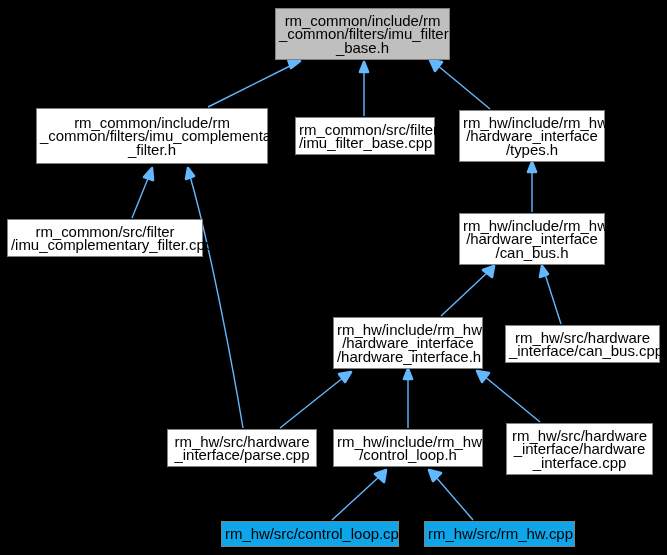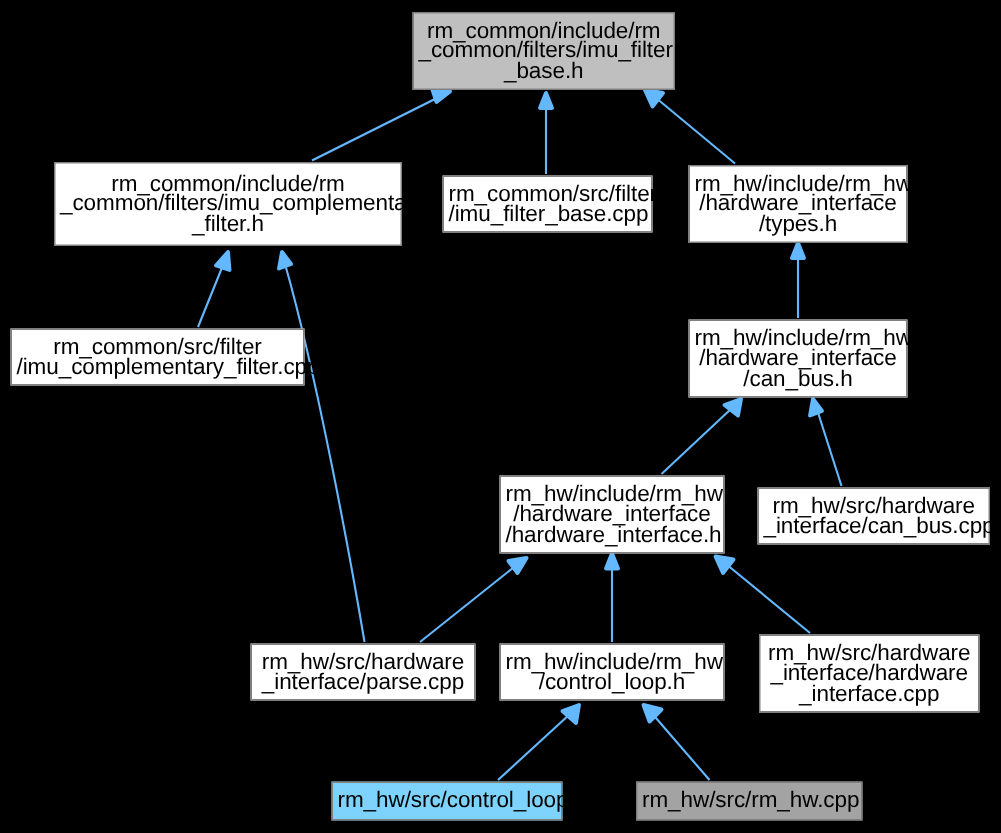--- a/index.html
+++ b/index.html
@@ -133,17 +133,17 @@
 /hardware_interface.h</span></div>
       <div class="node" style="left: 505px; top: 325px; width: 155px; height: 38px; border-color: rgb(128, 128, 128); background: rgb(255, 255, 255); color: rgb(0, 0, 0);"><span class="node-label">rm_hw/src/hardware
 _interface/can_bus.cpp</span></div>
       <div class="node" style="left: 167px; top: 429px; width: 150px; height: 38px; border-color: rgb(128, 128, 128); background: rgb(255, 255, 255); color: rgb(0, 0, 0);"><span class="node-label">rm_hw/src/hardware
 _interface/parse.cpp</span></div>
       <div class="node" style="left: 333px; top: 429px; width: 150px; height: 38px; border-color: rgb(128, 128, 128); background: rgb(255, 255, 255); color: rgb(0, 0, 0);"><span class="node-label">rm_hw/include/rm_hw
 /control_loop.h</span></div>
       <div class="node" style="left: 506px; top: 423px; width: 147px; height: 52px; border-color: rgb(128, 128, 128); background: rgb(255, 255, 255); color: rgb(0, 0, 0);"><span class="node-label">rm_hw/src/hardware
 _interface/hardware
 _interface.cpp</span></div>
-      <div class="node" style="left: 221px; top: 521px; width: 154px; height: 26px; border-color: rgb(128, 128, 128); background: #7dd3fc; color: rgb(0, 0, 0);"><span class="node-label">rm_hw/src/control_loop.cpp</span></div>
-      <div class="node" style="left: 424px; top: 521px; width: 151px; height: 26px; border-color: rgb(128, 128, 128); background: #a3a3a3; color: rgb(0, 0, 0); justify-content: flex-end;"><span class="node-label">rm_hw/src/rm_hw.cpp</span></div>
+      <div class="node" style="left: 221px; top: 521px; width: 178px; height: 26px; border-color: rgb(128, 128, 128); background: #0ea5e9; color: rgb(0, 0, 0);"><span class="node-label">rm_hw/src/control_loop.cpp</span></div>
+      <div class="node" style="left: 424px; top: 521px; width: 151px; height: 26px; border-color: rgb(128, 128, 128); background: #0ea5e9; color: rgb(0, 0, 0); justify-content: flex-end;"><span class="node-label">rm_hw/src/rm_hw.cpp</span></div>
     </div>
 
 </div>
 
 </body></html>

